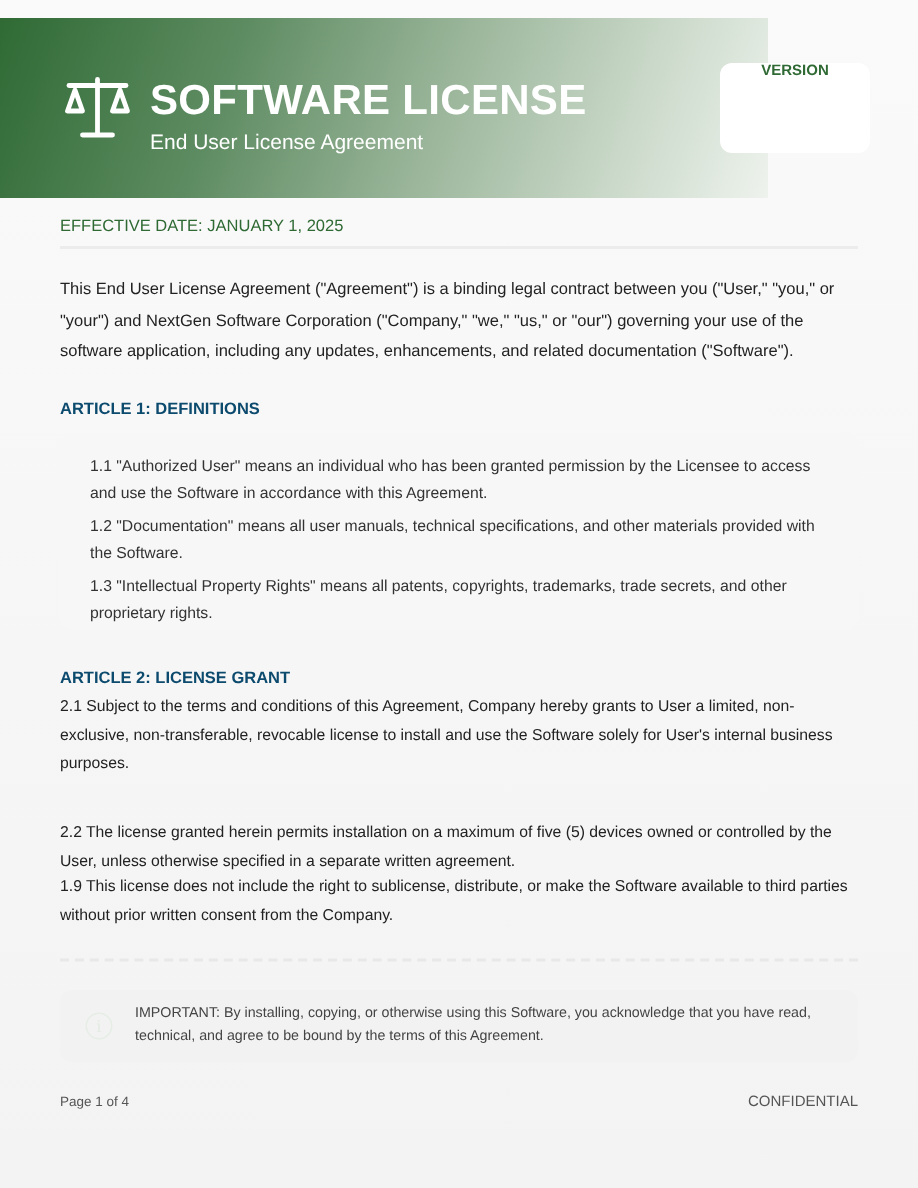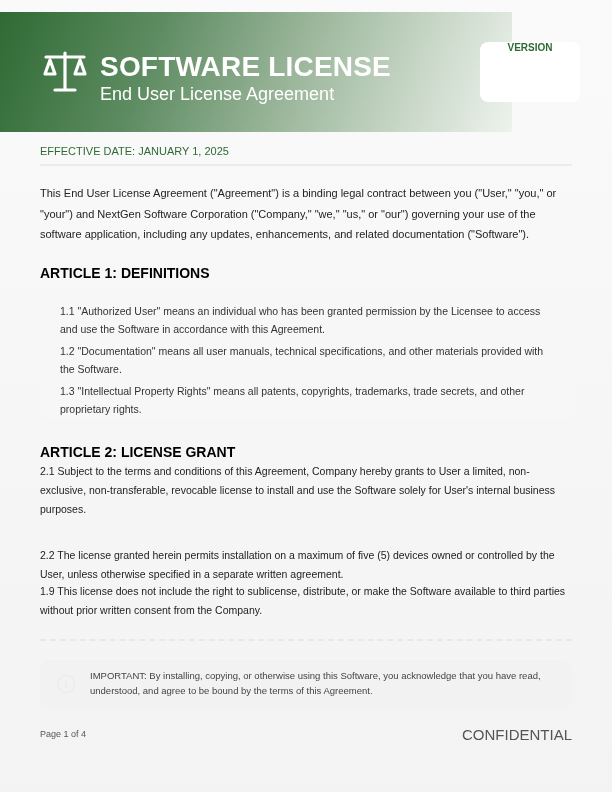--- a/index.html
+++ b/index.html
@@ -15,21 +15,21 @@
     background: linear-gradient(110deg, #2f6a34 0%, #5e8c62 30%, #97b397 55%, #c5d5c4 78%, #eef3ed 100%);
   }
   .logo-icon { position: absolute; left: 42px; top: 39px; width: 46px; height: 42px; }
   .title {
     position: absolute; left: 100px; top: 38px;
     font-size: 28px; font-weight: bold; color: #ffffff; letter-spacing: 0.2px;
     line-height: 34px;
   }
   .subtitle {
     position: absolute; left: 100px; top: 73px;
-    font-size: 18px; color: #ffffff; line-height: 18px;
+    font-size: 14px; color: #ffffff; line-height: 18px;
   }
   .version-box {
     position: absolute; left: 480px; top: 30px; width: 100px; height: 60px;
     background: #ffffff; border-radius: 8px;
     text-align: center;
   }
   .version-label { display:block; font-size: 10px; font-weight: bold; color: #2f6a34; line-height: 12px; }
   .version-value { display:block; margin-top: 5px; font-size: 20px; font-weight: bold; color: #2f6a34; line-height: 22px; }
 
   .effective {
@@ -37,21 +37,21 @@
     font-size: 11px; font-weight: normal; color: #2f6a34; line-height: 13px;
   }
   .eff-rule { position: absolute; left: 40px; top: 164px; width: 532px; height: 2px; background: #ececec; }
 
   .intro {
     position: absolute; left: 40px; top: 183px; width: 535px;
     font-size: 11px; line-height: 20.5px; color: #222;
   }
   .article-heading {
     position: absolute; left: 40px;
-    font-size: 14px; font-weight: bold; color: #000000; line-height: 16px;
+    font-size: 11px; font-weight: bold; color: #0c4a6e; line-height: 16px;
   }
   .def-box {
     position: absolute; left: 40px; top: 289px; width: 532px; height: 130px;
     background: #f7f7f7; border-radius: 8px;
   }
   .def-item {
     position: absolute; left: 60px; width: 500px;
     font-size: 10.5px; line-height: 18px; color: #333;
   }
   .grant-item {
@@ -70,21 +70,21 @@
     position: absolute; left: 57px; top: 675px; width: 18px; height: 18px;
     border: 1.5px solid #e5ede5; border-radius: 50%;
     color: #e3ebe3; font-size: 11px; text-align: center; line-height: 18px;
     font-family: "DejaVu Serif", serif; box-sizing: border-box;
   }
   .notice-text {
     position: absolute; left: 90px; top: 668px; width: 470px;
     font-size: 9.5px; line-height: 15px; color: #444;
   }
   .footer-left { position: absolute; left: 40px; top: 729px; font-size: 9px; color: #555; line-height: 11px; }
-  .footer-right { position: absolute; right: 40px; top: 729px; font-size: 15px; color: #555; line-height: 11px; }
+  .footer-right { position: absolute; right: 40px; top: 729px; font-size: 10px; color: #555; line-height: 11px; }
 </style>
 </head>
 <body>
 
 <div class="header">
   <svg class="logo-icon" viewBox="0 0 46 42">
     <g fill="none" stroke="#ffffff" stroke-width="3.2" stroke-linecap="round" stroke-linejoin="round">
       <line x1="4" y1="6" x2="42" y2="6"></line>
       <line x1="23" y1="2" x2="23" y2="38"></line>
       <line x1="13" y1="39" x2="33" y2="39"></line>
@@ -112,16 +112,16 @@
 
 <div class="article-heading" style="top:444px;text-align:center;">ARTICLE 2: LICENSE GRANT</div>
 <div class="grant-item" style="top:462px;">2.1 Subject to the terms and conditions of this Agreement, Company hereby grants to User a limited, non-exclusive, non-transferable, revocable license to install and use the Software solely for User's internal business purposes.</div>
 <div class="grant-item" style="top:546px;">2.2 The license granted herein permits installation on a maximum of five (5) devices owned or controlled by the User, unless otherwise specified in a separate written agreement.</div>
 <div class="grant-item" style="top:582px;">1.9 This license does not include the right to sublicense, distribute, or make the Software available to third parties without prior written consent from the Company.</div>
 
 <div class="dash-rule"></div>
 
 <div class="notice"></div>
 <div class="info-icon">i</div>
-<div class="notice-text">IMPORTANT: By installing, copying, or otherwise using this Software, you acknowledge that you have read, understood, and agree to be bound by the terms of this Agreement.</div>
+<div class="notice-text">IMPORTANT: By installing, copying, or otherwise using this Software, you acknowledge that you have read, technical, and agree to be bound by the terms of this Agreement.</div>
 
 <div class="footer-left">Page 1 of 4</div>
 <div class="footer-right">CONFIDENTIAL</div>
 
 </body></html>

